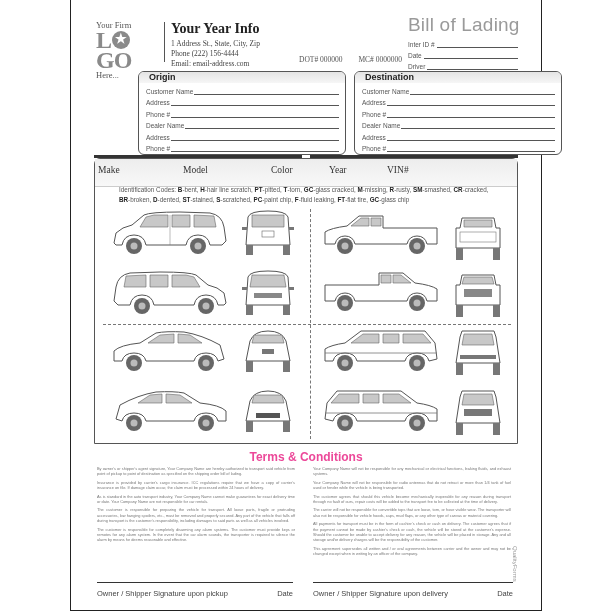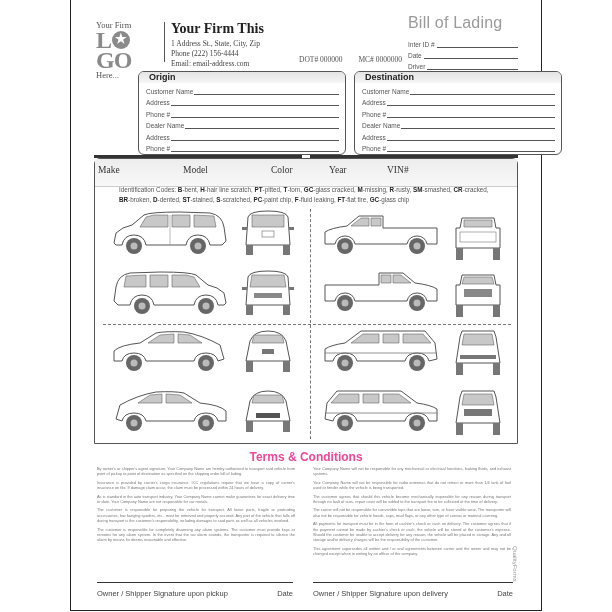--- a/index.html
+++ b/index.html
@@ -20,21 +20,21 @@
   .logo .mid .star::after { content: "★"; color: #fff; position: absolute; left: 3px; top: -2px; font-size: 13px; }
   .logo .bot { font-size: 8.5px; display: block; }
   .logo-divider { position: absolute; left: 164px; top: 22px; width: 1px; height: 40px; background: #555; }
 
   .firm { position: absolute; left: 171px; top: 21px; font-family: "Liberation Serif", serif; color: #333; }
   .firm .name { font-size: 14px; font-weight: bold; color: #222; display: block; margin-bottom: 2px; }
   .firm .line { font-size: 7.5px; display: block; line-height: 10px; color: #444; }
   .dotmc { position: absolute; left: 273px; top: 55px; font-family: "Liberation Serif", serif; font-size: 7.5px; color: #555; padding-left: 26px; }
   .dotmc span { margin-right: 14px; }
 
-  .bol-title { position: absolute; left: 408px; top: 14px; font-size: 16px; color: #9a9a9a; font-weight: normal; letter-spacing: 0.2px; }
+  .bol-title { position: absolute; left: 408px; top: 14px; font-size: 19px; color: #9a9a9a; font-weight: normal; letter-spacing: 0.2px; }
   .bol-fields { position: absolute; left: 408px; top: 37px; width: 110px; }
   .bol-field { display: flex; align-items: flex-end; height: 11px; font-size: 6.5px; color: #555; }
   .bol-field .lbl { white-space: nowrap; margin-right: 2px; }
   .bol-field .ln { flex: 1; border-bottom: 1px solid #555; height: 7px; }
 
   
   .loc-box { position: absolute; top: 71px; width: 208px; height: 84px; border: 1.2px solid #555; border-radius: 6px; background: #fff; overflow: hidden; margin-left: 44px; }
   .loc-box.origin { left: 94px; }
   .loc-box.dest { left: 310px; }
   .loc-head { height: 11px; background: linear-gradient(#e4e4e4, #f6f6f6); padding-left: 10px; font-size: 9px; font-weight: bold; color: #222; line-height: 11px; }
@@ -77,21 +77,21 @@
 <div class="page"></div>
 
 <div class="logo">
   <span class="top">Your Firm</span>
   <span class="mid">L<span class="star"></span>GO</span>
   <span class="bot">Here...</span>
 </div>
 <div class="logo-divider"></div>
 
 <div class="firm">
-  <span class="name">Your Firm This</span>
+  <span class="name">Your Year Info</span>
   <span class="line">1 Address St., State, City, Zip</span>
   <span class="line">Phone (222) 156-4444</span>
   <span class="line">Email: email-address.com</span>
 </div>
 <div class="dotmc">
   <span>DOT# 000000</span>
   <span>MC# 0000000</span>
 </div>
 
 <div class="bol-title">Bill of Lading</div>

